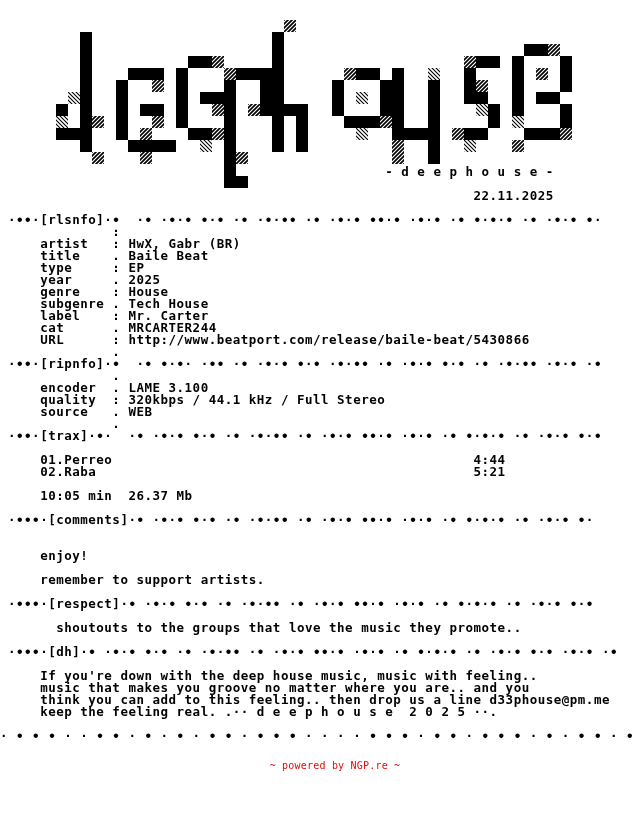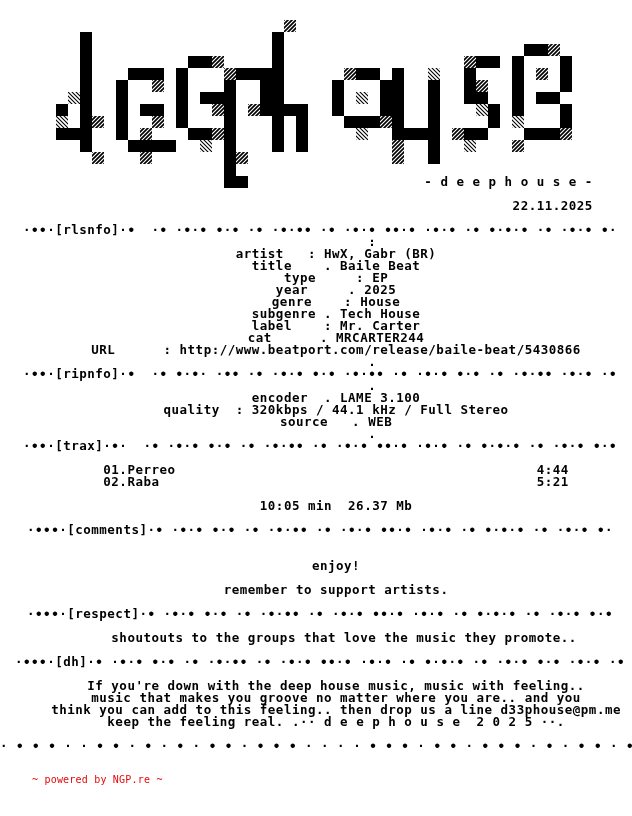--- a/index.html
+++ b/index.html
@@ -10,43 +10,42 @@
     overflow: hidden;
     font-family: "DejaVu Sans Mono", monospace;
   }
   .logo-svg {
     position: absolute;
     left: 56px; top: 20px;
     width: 516px; height: 168px;
   }
   .nfo-pre {
     position: absolute;
-    left: 0; top: 176px;
+    left: 0; top: 166px;
     width: 632px; height: 586px;
     margin: 0;
     overflow: hidden;
     white-space: pre;
     color: #000000;
     font-family: "DejaVu Sans Mono", monospace;
     font-weight: bold;
     font-size: 12.5px;
     line-height: 12px;
     letter-spacing: 0.5px;
-    text-align: center;
   }
   .footer {
     position: absolute;
-    left: 32px; top: 757px;
+    left: 38px; top: 757px;
     width: 594px;
+    text-align: center;
     font-family: "DejaVu Sans Mono", monospace;
     font-weight: normal;
     font-size: 10px;
     line-height: 17px;
     letter-spacing: 0.2px;
-    margin-top: 14px;
   }
   .footer div { white-space: pre; }
 </style>
 </head>
 <body style="background: rgb(255, 255, 255);">
 
 <div>
 
   <svg class="logo-svg" viewBox="0 0 516 168" xmlns="http://www.w3.org/2000/svg">
     <defs>

